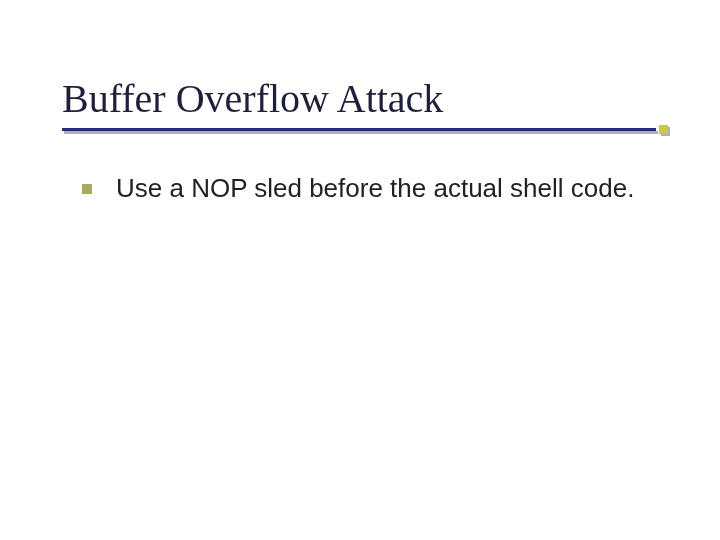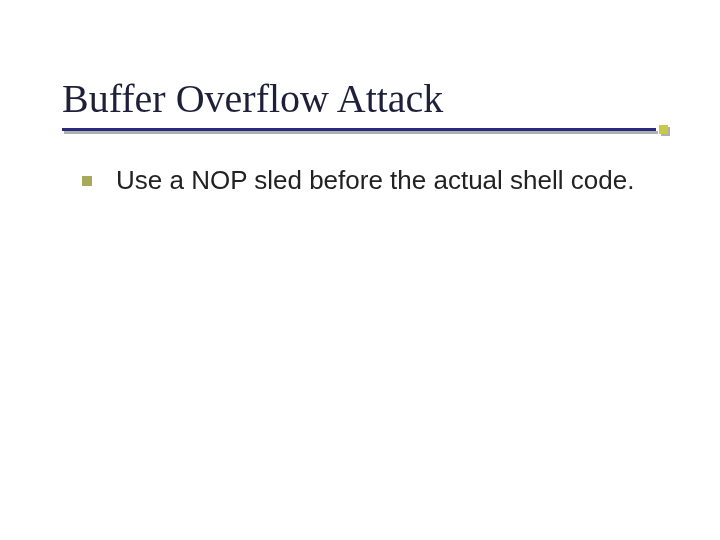--- a/index.html
+++ b/index.html
@@ -7,21 +7,21 @@
   .slide { width: 720px; height: 540px; position: relative; padding: 78px 60px 0 62px; }
 
   .title-block { display: flex; flex-direction: column; }
   .title-text { font-family: "Times New Roman", Times, serif; font-size: 40px; color: #1f1f3a; line-height: 1.05; }
   .rule-wrap { position: relative; height: 8px; margin-top: 8px; width: 596px; }
   .rule-shadow { position: absolute; left: 2px; top: 3px; width: 594px; height: 2.5px; background: #b0b0b0; }
   .rule-line   { position: absolute; left: 0;   top: 0;   width: 594px; height: 2.5px; background: #2a2a7c; }
   .rule-dot-sh { position: absolute; right: -12px; top: -1px; width: 9px; height: 9px; background: #b0b0b0; }
   .rule-dot    { position: absolute; right: -10px; top: -3px; width: 9px; height: 9px; background: #c8c84a; }
 
-  .body-list { margin-top: 28px; padding: 0 8px 0 20px; }
+  .body-list { margin-top: 36px; padding: 0 8px 0 20px; }
   .bullet-row { display: flex; align-items: flex-start; margin-bottom: 4px; }
   .bullet-icon { width: 10px; height: 10px; background: #a9a95a; margin-top: 12px; margin-right: 24px; flex: none; }
   .bullet-text { font-size: 26px; color: #222; line-height: 1.28; max-width: 520px; }
 </style>
 </head>
 <body>
 
 <div class="slide">
 
   <div class="title-block">

